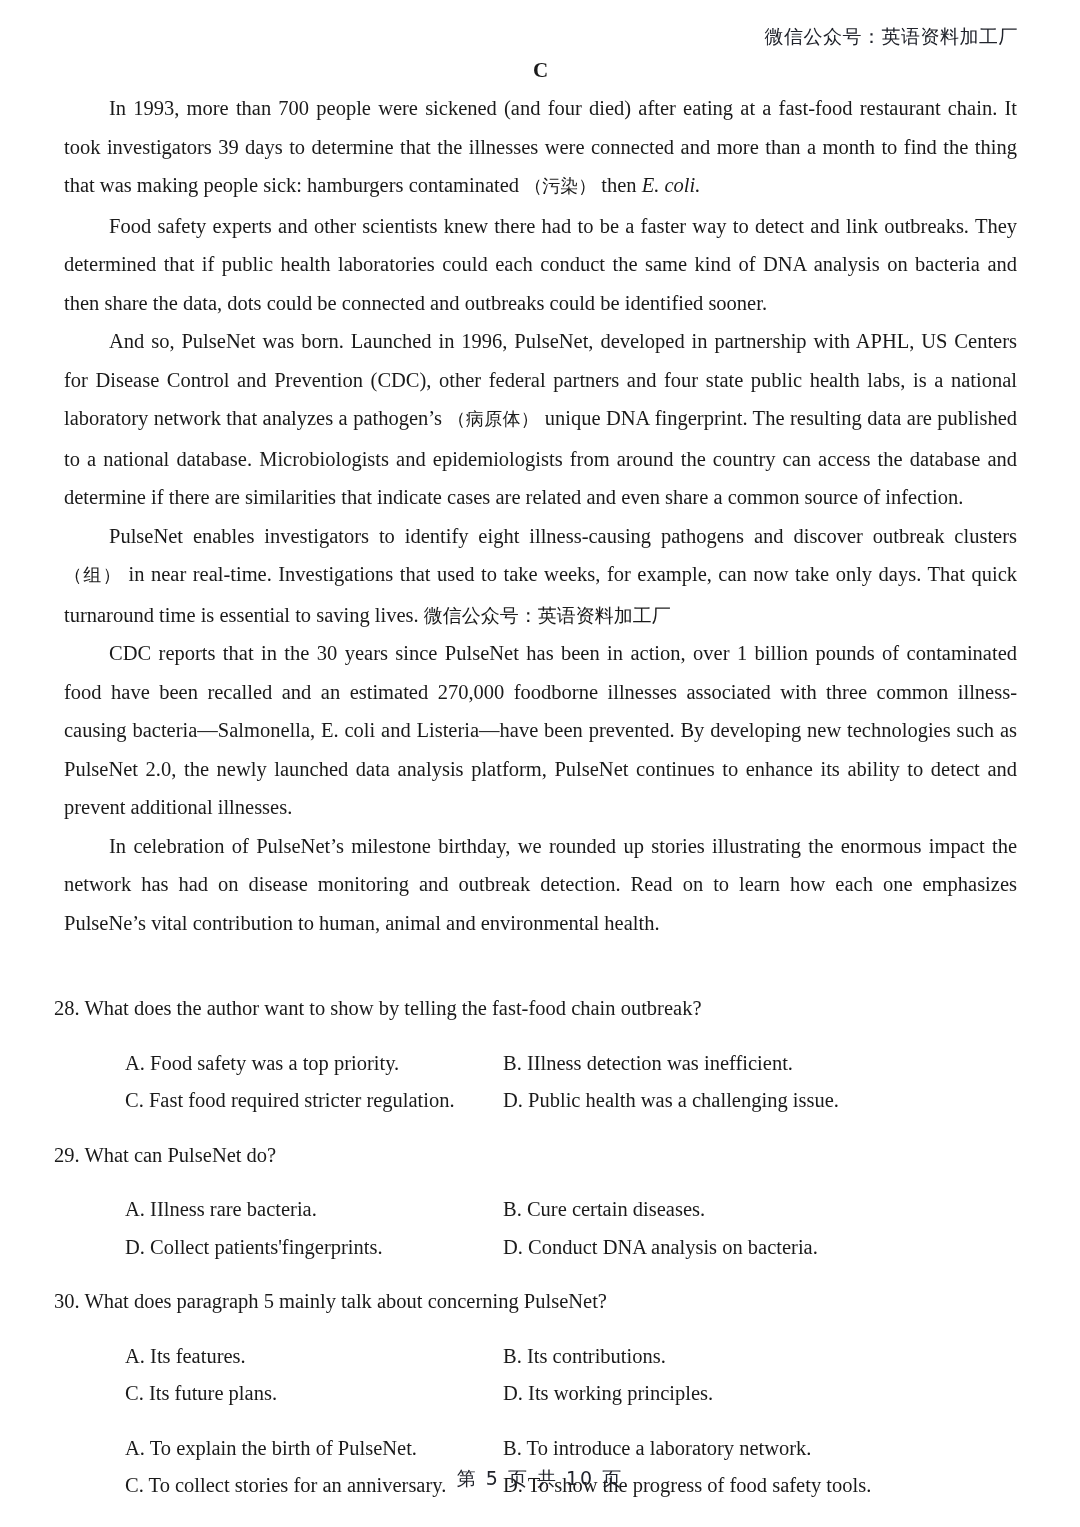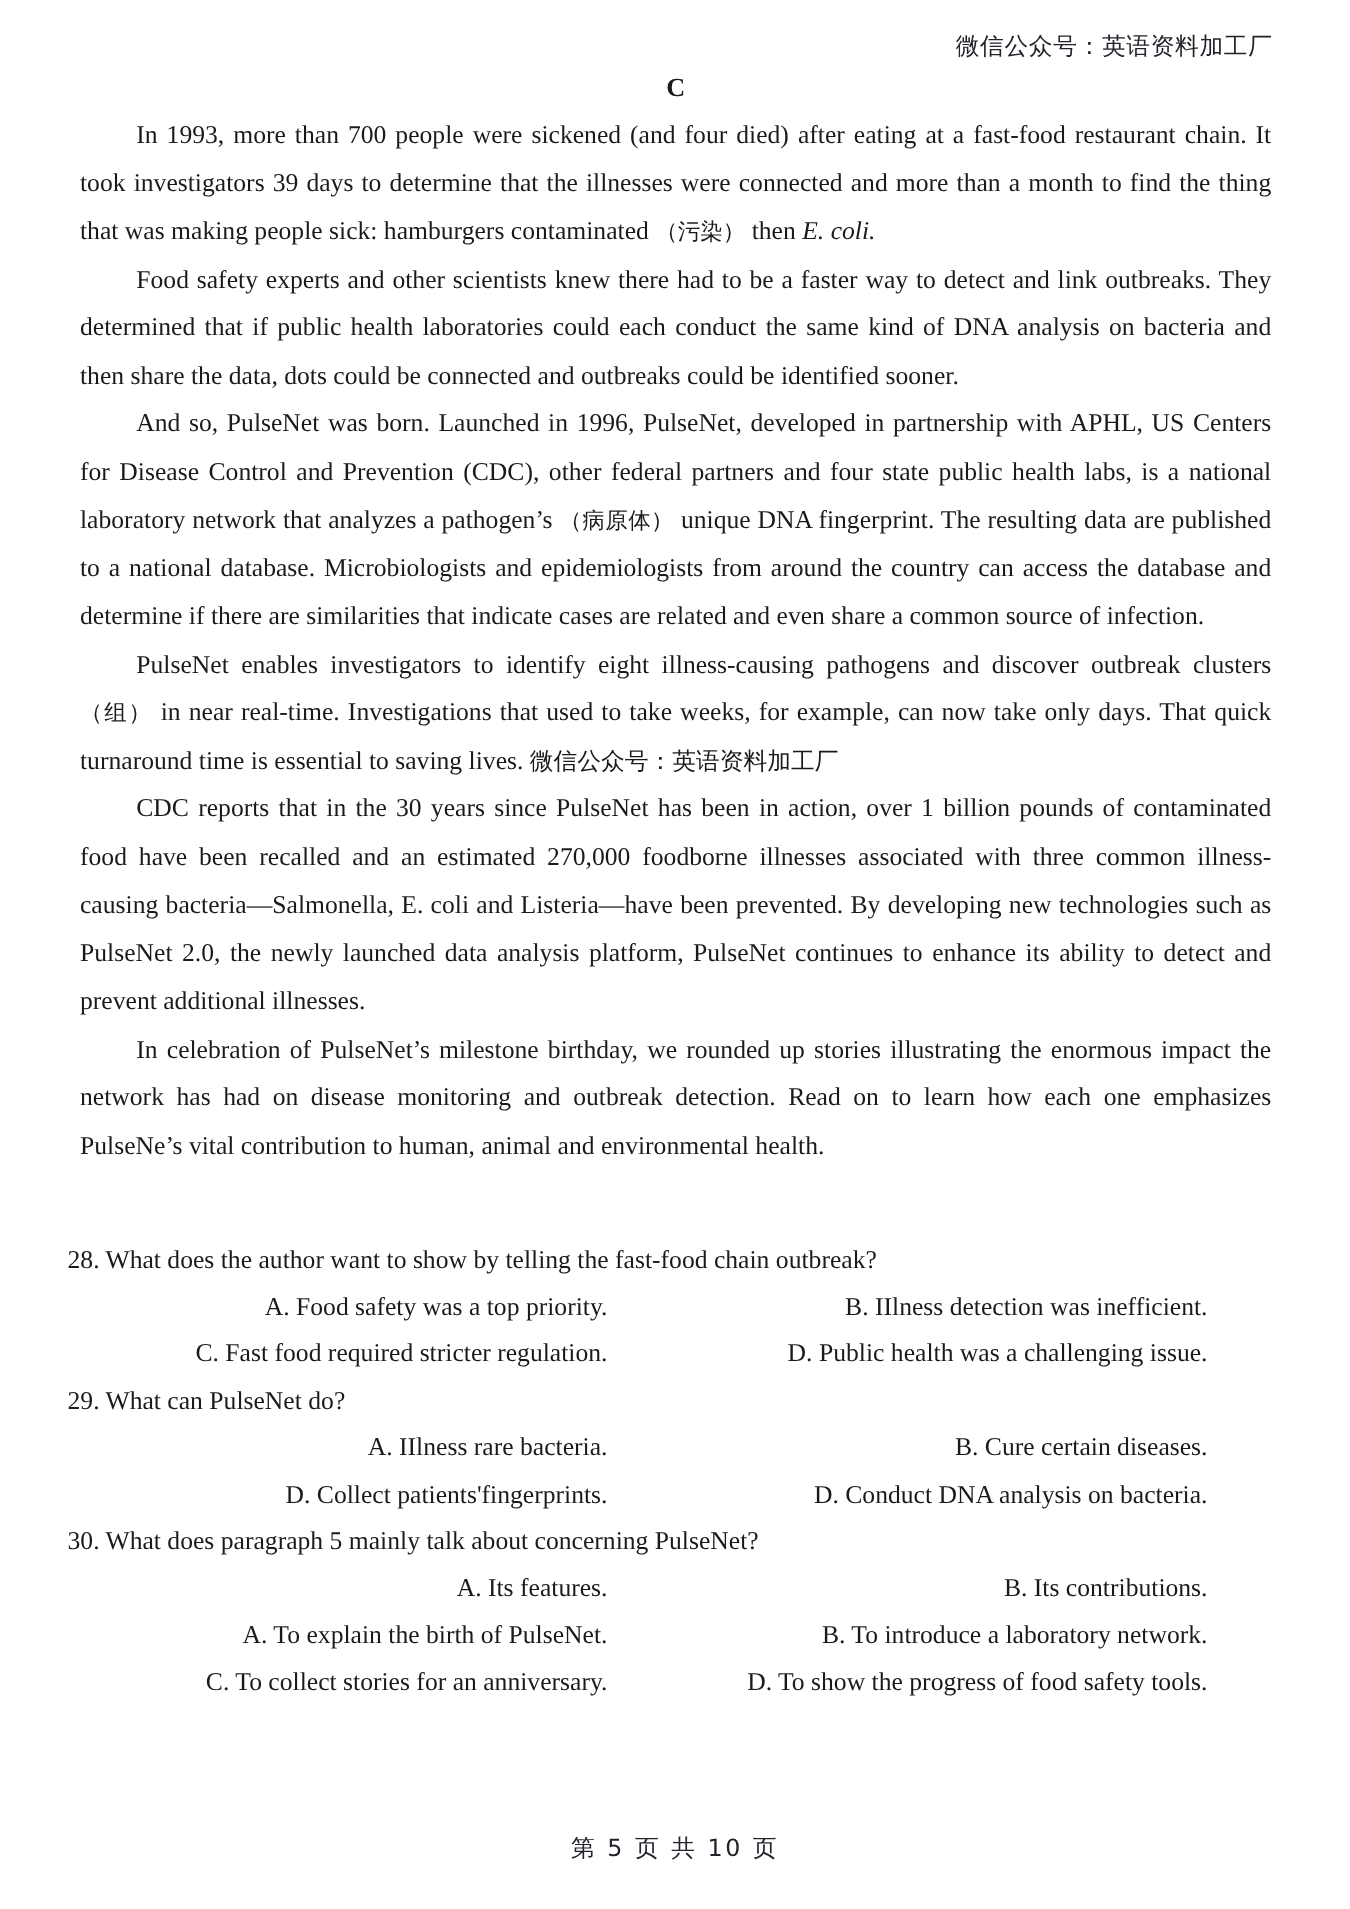--- a/index.html
+++ b/index.html
@@ -50,21 +50,21 @@
     text-align: justify;
     text-justify: inter-word;
     text-indent: 45px;
     font-size: 20.5px;
     line-height: 38.5px;
     hyphens: none;
   }
   p.para:last-of-type { margin-bottom: 0; }
   .italic { font-style: italic; }
   .cn {
-    font-family: Liberation Sans, sans-serif;
+    font-family: Liberation Mono, monospace;
     font-size: 18px;
   }
   .cn-inline {
     font-family: "DejaVu Sans", "Liberation Sans", sans-serif;
     font-size: 19px;
   }
   .questions {
     position: absolute;
     left: 54px;
     top: 990px;
@@ -72,23 +72,22 @@
   }
   .q-block { margin-bottom: 0; }
   .q-stem {
     font-size: 20.5px;
     line-height: 37.5px;
     margin: 0;
     white-space: nowrap;
   }
   .q-options {
     display: block;
-    margin: 0;
+    margin: 17px;
     padding: 0;
-    text-align: right;
   }
   .opt-row {
     display: flex;
     line-height: 37.5px;
     font-size: 20.5px;
   }
   .opt-cell {
     width: 432px;
     padding-left: 54px;
     box-sizing: border-box;
@@ -156,20 +155,24 @@
           </div>
         </div>
       </div>
       <div class="q-block">
         <div class="q-stem">30. What does paragraph 5 mainly talk about concerning PulseNet?</div>
         <div class="q-options">
           <div class="opt-row">
             <div class="opt-cell">A. Its features.</div>
             <div class="opt-cell right">B. Its contributions.</div>
           </div>
+          <div class="opt-row">
+            <div class="opt-cell">C. Its future plans.</div>
+            <div class="opt-cell right">D. Its working principles.</div>
+          </div>
         </div>
       </div>
       <div class="q-block">
         <div class="q-options">
           <div class="opt-row">
             <div class="opt-cell">A. To explain the birth of PulseNet.</div>
             <div class="opt-cell right">B. To introduce a laboratory network.</div>
           </div>
           <div class="opt-row">
             <div class="opt-cell">C. To collect stories for an anniversary.</div>

